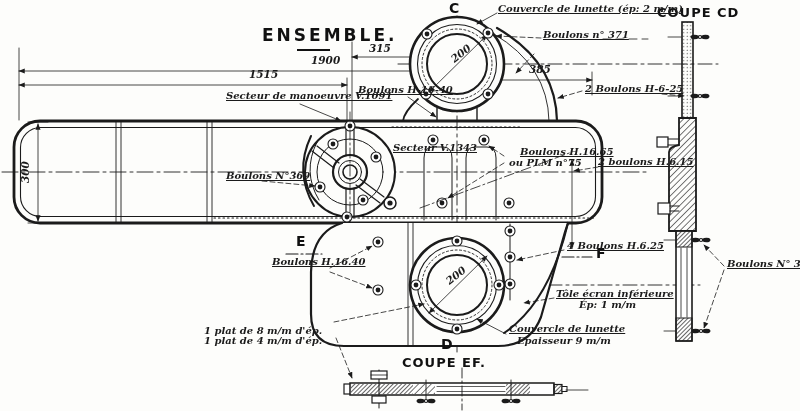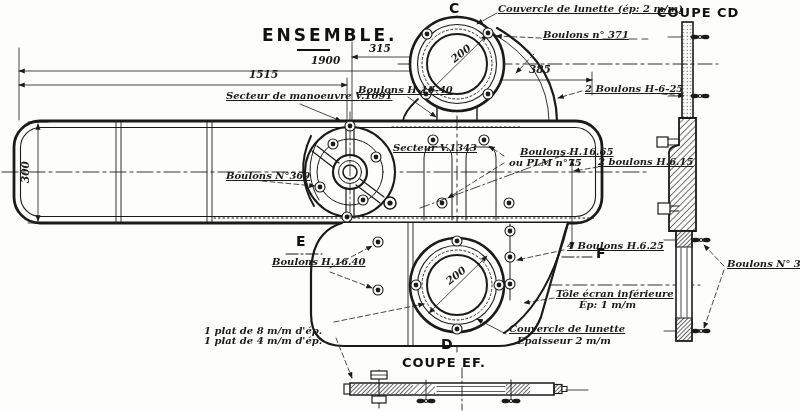--- a/index.html
+++ b/index.html
@@ -257,21 +257,21 @@
   <div class="lbl hand u" style="left:393px;top:143px;">Secteur V.1343</div>
   <div class="lbl hand u" style="left:503px;top:147px;margin-left:17px;">Boulons H.16.65</div>
   <div class="lbl hand" style="left:509px;top:158px;">ou PLM n°75</div>
   <div class="lbl hand u" style="left:598px;top:157px;">2 boulons H.6.15</div>
   <div class="lbl hand u" style="left:226px;top:171px;">Boulons N°369</div>
   <div class="lbl hand u" style="left:567px;top:241px;">4 Boulons H.6.25</div>
   <div class="lbl hand u" style="left:272px;top:257px;">Boulons H.16.40</div>
   <div class="lbl hand u" style="left:556px;top:289px;">Tôle écran inférieure</div>
   <div class="lbl hand" style="left:579px;top:300px;">Ép: 1 m/m</div>
   <div class="lbl hand u" style="left:509px;top:324px;">Couvercle de lunette</div>
-  <div class="lbl hand" style="left:517px;top:336px;">Epaisseur 2 m/m</div>
+  <div class="lbl hand" style="left:517px;top:336px;">Epaisseur 9 m/m</div>
   <div class="lbl hand" style="left:204px;top:326px;">1 plat de 8 m/m d'ép.</div>
   <div class="lbl hand" style="left:204px;top:336px;">1 plat de 4 m/m d'ép.</div>
   <div class="lbl hand u" style="left:727px;top:259px;">Boulons N° 371</div>
 
   <div class="lbl dim" style="left:311px;top:55px;">1900</div>
   <div class="lbl dim" style="left:249px;top:69px;">1515</div>
   <div class="lbl dim" style="left:369px;top:43px;">315</div>
   <div class="lbl dim" style="left:529px;top:64px;">385</div>
   <div class="lbl dim rot90" style="left:20px;top:183px;">300</div>
   <div class="lbl dim rot38" style="left:449px;top:56px;">200</div>

